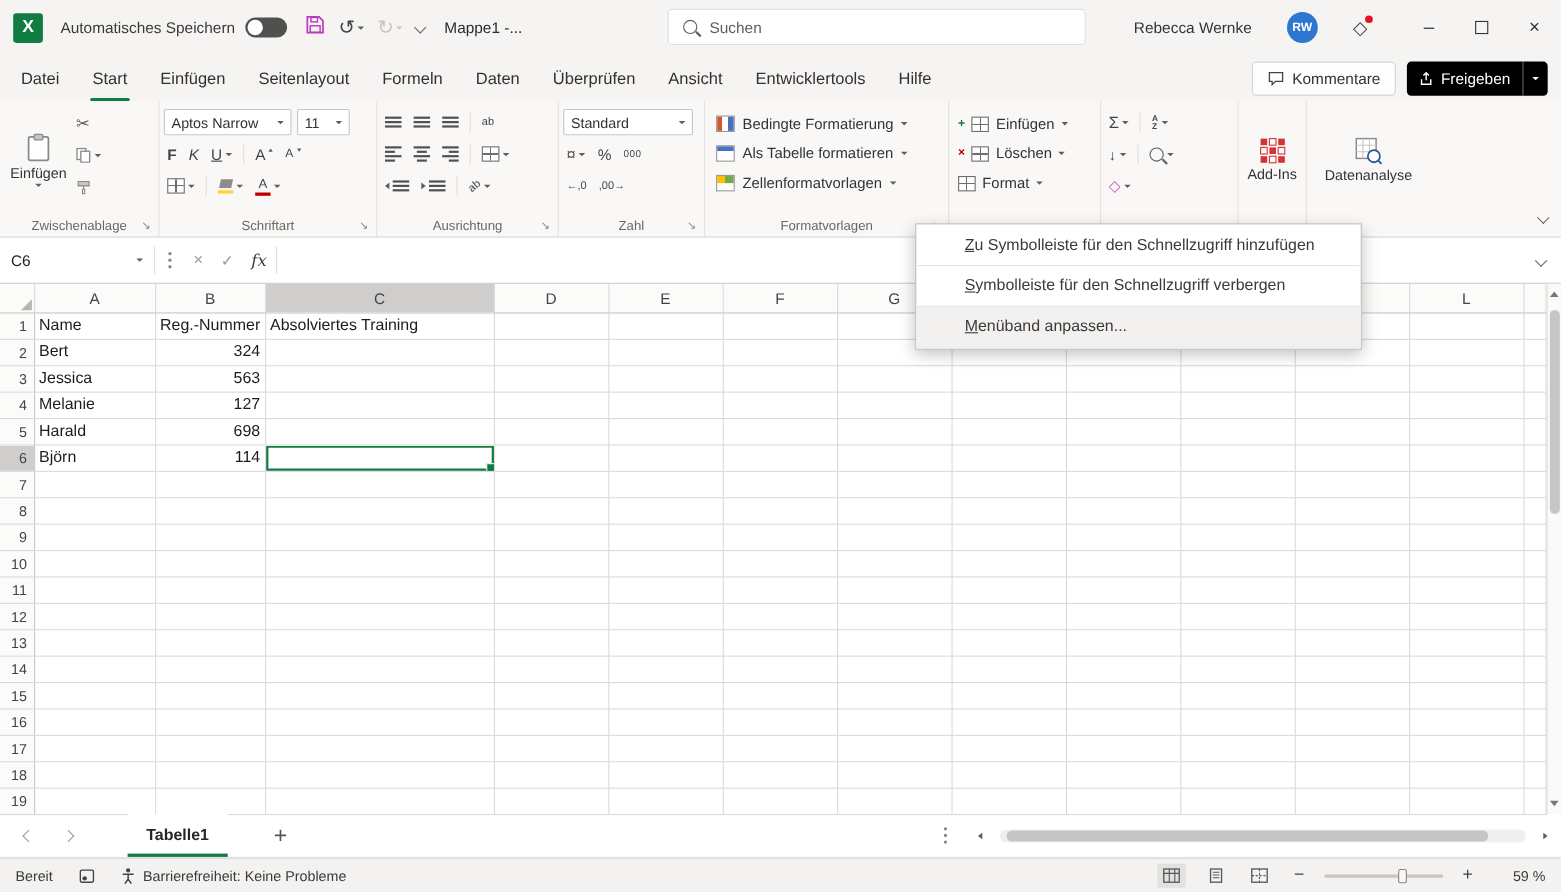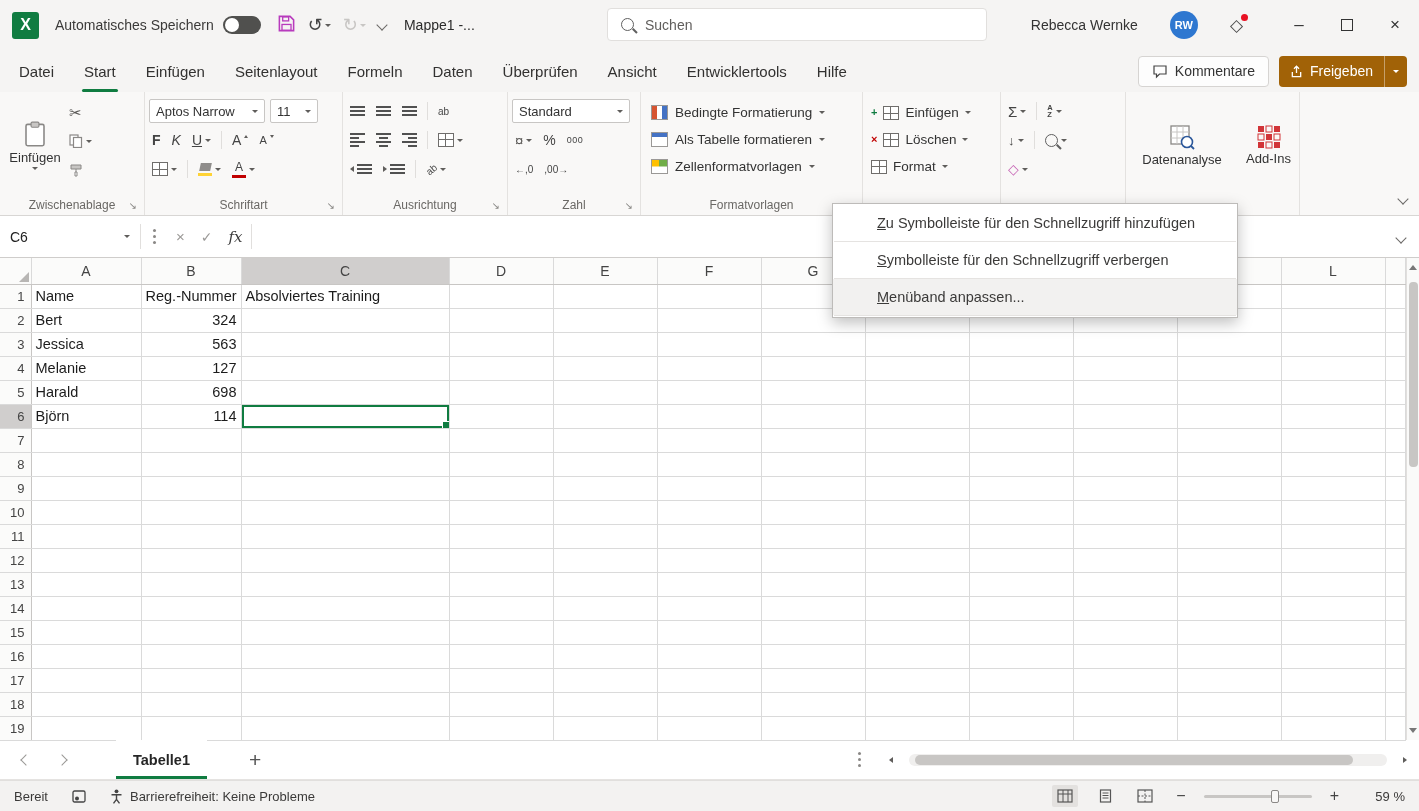--- a/index.html
+++ b/index.html
@@ -33,21 +33,21 @@
   .win-btn{width:48px;height:100%;display:flex;align-items:center;justify-content:center;font-size:17px;color:#333}
   .max-box{width:10px;height:10px;border:1.3px solid #333;display:inline-block}
 
   
   .tabsrow{height:42px;background:#f5f4f3;display:flex;align-items:center;padding-left:4px}
   .rtab{padding:0 15px;font-size:15px;height:100%;display:flex;align-items:center;position:relative;color:#323130;white-space:nowrap}
   .rtab.active{font-weight:400}
   .rtab.active::after{content:"";position:absolute;left:13px;right:13px;bottom:0;height:3px;background:#107c41;border-radius:2px}
   .tabs-right{margin-left:auto;display:flex;align-items:center;gap:10px;padding-right:12px}
   .comments-btn{display:flex;align-items:center;gap:7px;border:1px solid #d6d4d2;background:#fdfdfd;height:31px;padding:0 13px;border-radius:4px;font-size:14px;color:#333}
-  .share-btn{background:#a16207;color:#fff;height:31px;border-radius:4px;display:flex;align-items:stretch;font-size:14px;overflow:hidden}
+  .share-btn{background:#000000;color:#fff;height:31px;border-radius:4px;display:flex;align-items:stretch;font-size:14px;overflow:hidden}
   .share-main{display:flex;gap:7px;padding:0 11px;align-items:center}
   .share-dd{padding:0 8px;border-left:1px solid rgba(255,255,255,.4);display:flex;align-items:center}
   .share-dd .dd{border-top-color:#fff}
 
   
   .ribbon{height:124px;background:#f9f8f7;display:flex;border-bottom:1px solid #d8d6d4;position:relative;box-sizing:border-box}
   .rgroup{display:flex;flex-direction:column;border-right:1px solid #e4e2e0;box-sizing:border-box;padding:5px 4px 0;flex:0 0 auto}
   .rg-body{flex:1;display:flex}
   .rg-label{height:21px;display:flex;align-items:center;justify-content:center;font-size:12px;color:#6a6865;gap:5px;position:relative;white-space:nowrap}
   .launcher{position:absolute;right:3px;bottom:4px;font-size:10px;color:#8a8886;line-height:1}
@@ -550,50 +550,50 @@
         <div class="row">
           <div class="sbtn">
               <span class="eraser">◇</span>
               <span class="dd"></span>
             </div>
         </div>
       </div>
       <div class="rg-label"></div>
     </div>
 
-    <div class="rgroup" style="width:112px;border-right:none">
-      <div class="rg-body" style="align-items:center;justify-content:center">
-        <div class="bigbtn" style="width:100px">
-          <svg width="26" height="26" viewBox="0 0 26 26">
-            <rect x="2" y="2" width="18" height="18" fill="#fff" stroke="#8a8886" stroke-width="1.3"></rect>
-            <path d="M2 8 h18 M8 2 v18 M14 2 v18 M2 14 h18" stroke="#c8c6c4" stroke-width="1"></path>
-            <circle cx="18" cy="18" r="5.5" fill="#fff" stroke="#2b579a" stroke-width="1.6"></circle>
-            <path d="M22 22 L25 25" stroke="#2b579a" stroke-width="1.8"></path>
-          </svg>
-          <span class="bigbtn-label">Datenanalyse</span>
-        </div>
-      </div>
-      <div class="rg-label"></div>
-    </div>
-
     <div class="rgroup" style="width:62px">
       <div class="rg-body" style="align-items:center;justify-content:center">
         <div class="bigbtn" style="width:54px">
           <svg width="24" height="24" viewBox="0 0 24 24">
             <rect x="1" y="1" width="6" height="6" fill="#d13438"></rect>
               <rect x="9" y="1" width="6" height="6" fill="none" stroke="#d13438"></rect>
               <rect x="17" y="1" width="6" height="6" fill="#d13438"></rect>
             <rect x="1" y="9" width="6" height="6" fill="none" stroke="#d13438"></rect>
               <rect x="9" y="9" width="6" height="6" fill="#d13438"></rect>
               <rect x="17" y="9" width="6" height="6" fill="none" stroke="#d13438"></rect>
             <rect x="1" y="17" width="6" height="6" fill="#d13438"></rect>
               <rect x="9" y="17" width="6" height="6" fill="none" stroke="#d13438"></rect>
               <rect x="17" y="17" width="6" height="6" fill="#d13438"></rect>
           </svg>
           <span class="bigbtn-label">Add-Ins</span>
+        </div>
+      </div>
+      <div class="rg-label"></div>
+    </div>
+
+    <div class="rgroup" style="width:112px;border-right:none">
+      <div class="rg-body" style="align-items:center;justify-content:center">
+        <div class="bigbtn" style="width:100px">
+          <svg width="26" height="26" viewBox="0 0 26 26">
+            <rect x="2" y="2" width="18" height="18" fill="#fff" stroke="#8a8886" stroke-width="1.3"></rect>
+            <path d="M2 8 h18 M8 2 v18 M14 2 v18 M2 14 h18" stroke="#c8c6c4" stroke-width="1"></path>
+            <circle cx="18" cy="18" r="5.5" fill="#fff" stroke="#2b579a" stroke-width="1.6"></circle>
+            <path d="M22 22 L25 25" stroke="#2b579a" stroke-width="1.8"></path>
+          </svg>
+          <span class="bigbtn-label">Datenanalyse</span>
         </div>
       </div>
       <div class="rg-label"></div>
     </div>
 
     <span class="ribbon-collapse"><span class="chev"></span></span>
   </section>
 
   <div class="formulabar">
     <div class="namebox">

